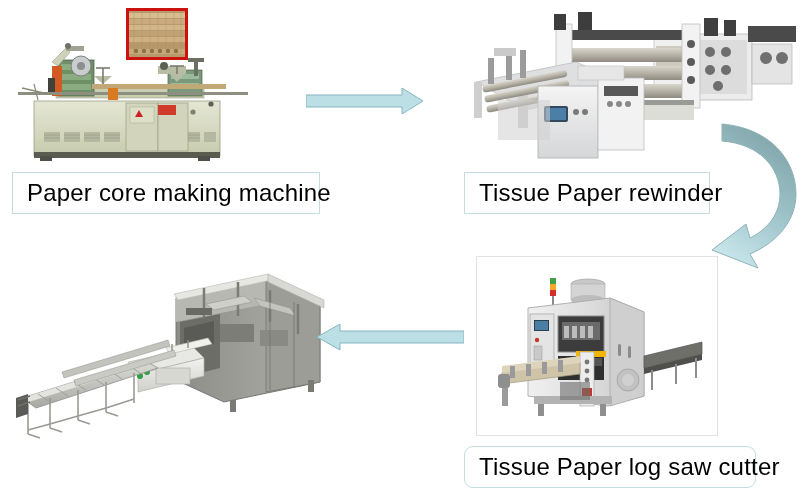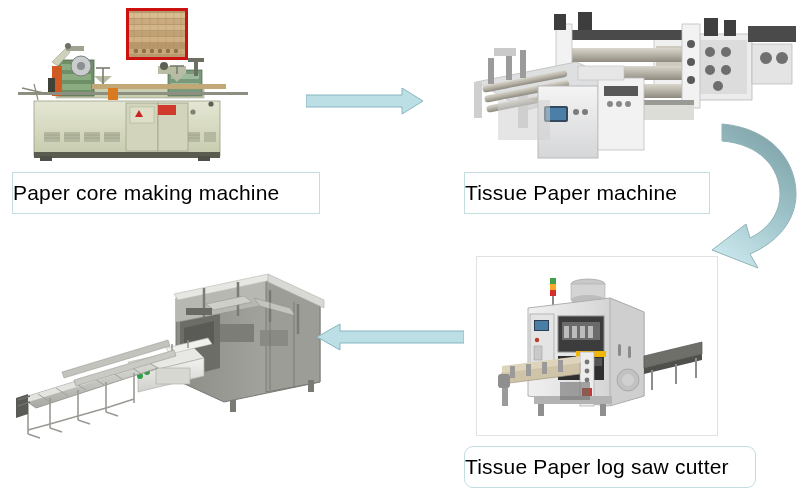--- a/index.html
+++ b/index.html
@@ -19,22 +19,23 @@
     overflow: hidden;
   }
   
   .label-box {
     position: absolute;
     box-sizing: border-box;
     border: 1px solid #c3dde2;
     background: #ffffff;
     display: flex;
     align-items: center;
+    padding-left: 14px;
     color: #000000;
-    font-size: 21px;
+    font-size: 24px;
     letter-spacing: 0.2px;
     white-space: nowrap;
   }
   #label-core       { left: 12px;  top: 172px; width: 308px; height: 42px; }
   #label-rewinder   { left: 464px; top: 172px; width: 246px; height: 42px; }
   #label-packaging  { left: 12px;  top: 446px; width: 342px; height: 42px; }
   #label-logsaw     { left: 464px; top: 446px; width: 292px; height: 42px; border-radius: 9px; }
 
   
   .stage {
@@ -486,18 +487,18 @@
                L 46,112
                L 50,126
                C 70,116 80,100 80,82
                C 80,56 60,32 22,29
                Z" fill="url(#curveGrad)" stroke="#8fb3b8" stroke-width="1"></path>
     </svg>
   </div>
 
   <div class="label-box" id="label-core">Paper core making machine</div>
 
-  <div class="label-box" id="label-rewinder">Tissue Paper machine</div>
+  <div class="label-box" id="label-rewinder">Tissue Paper rewinder</div>
 
   <div class="label-box" id="label-logsaw">Tissue Paper log saw cutter</div>
 
 
 </div>
 
 </body></html>

